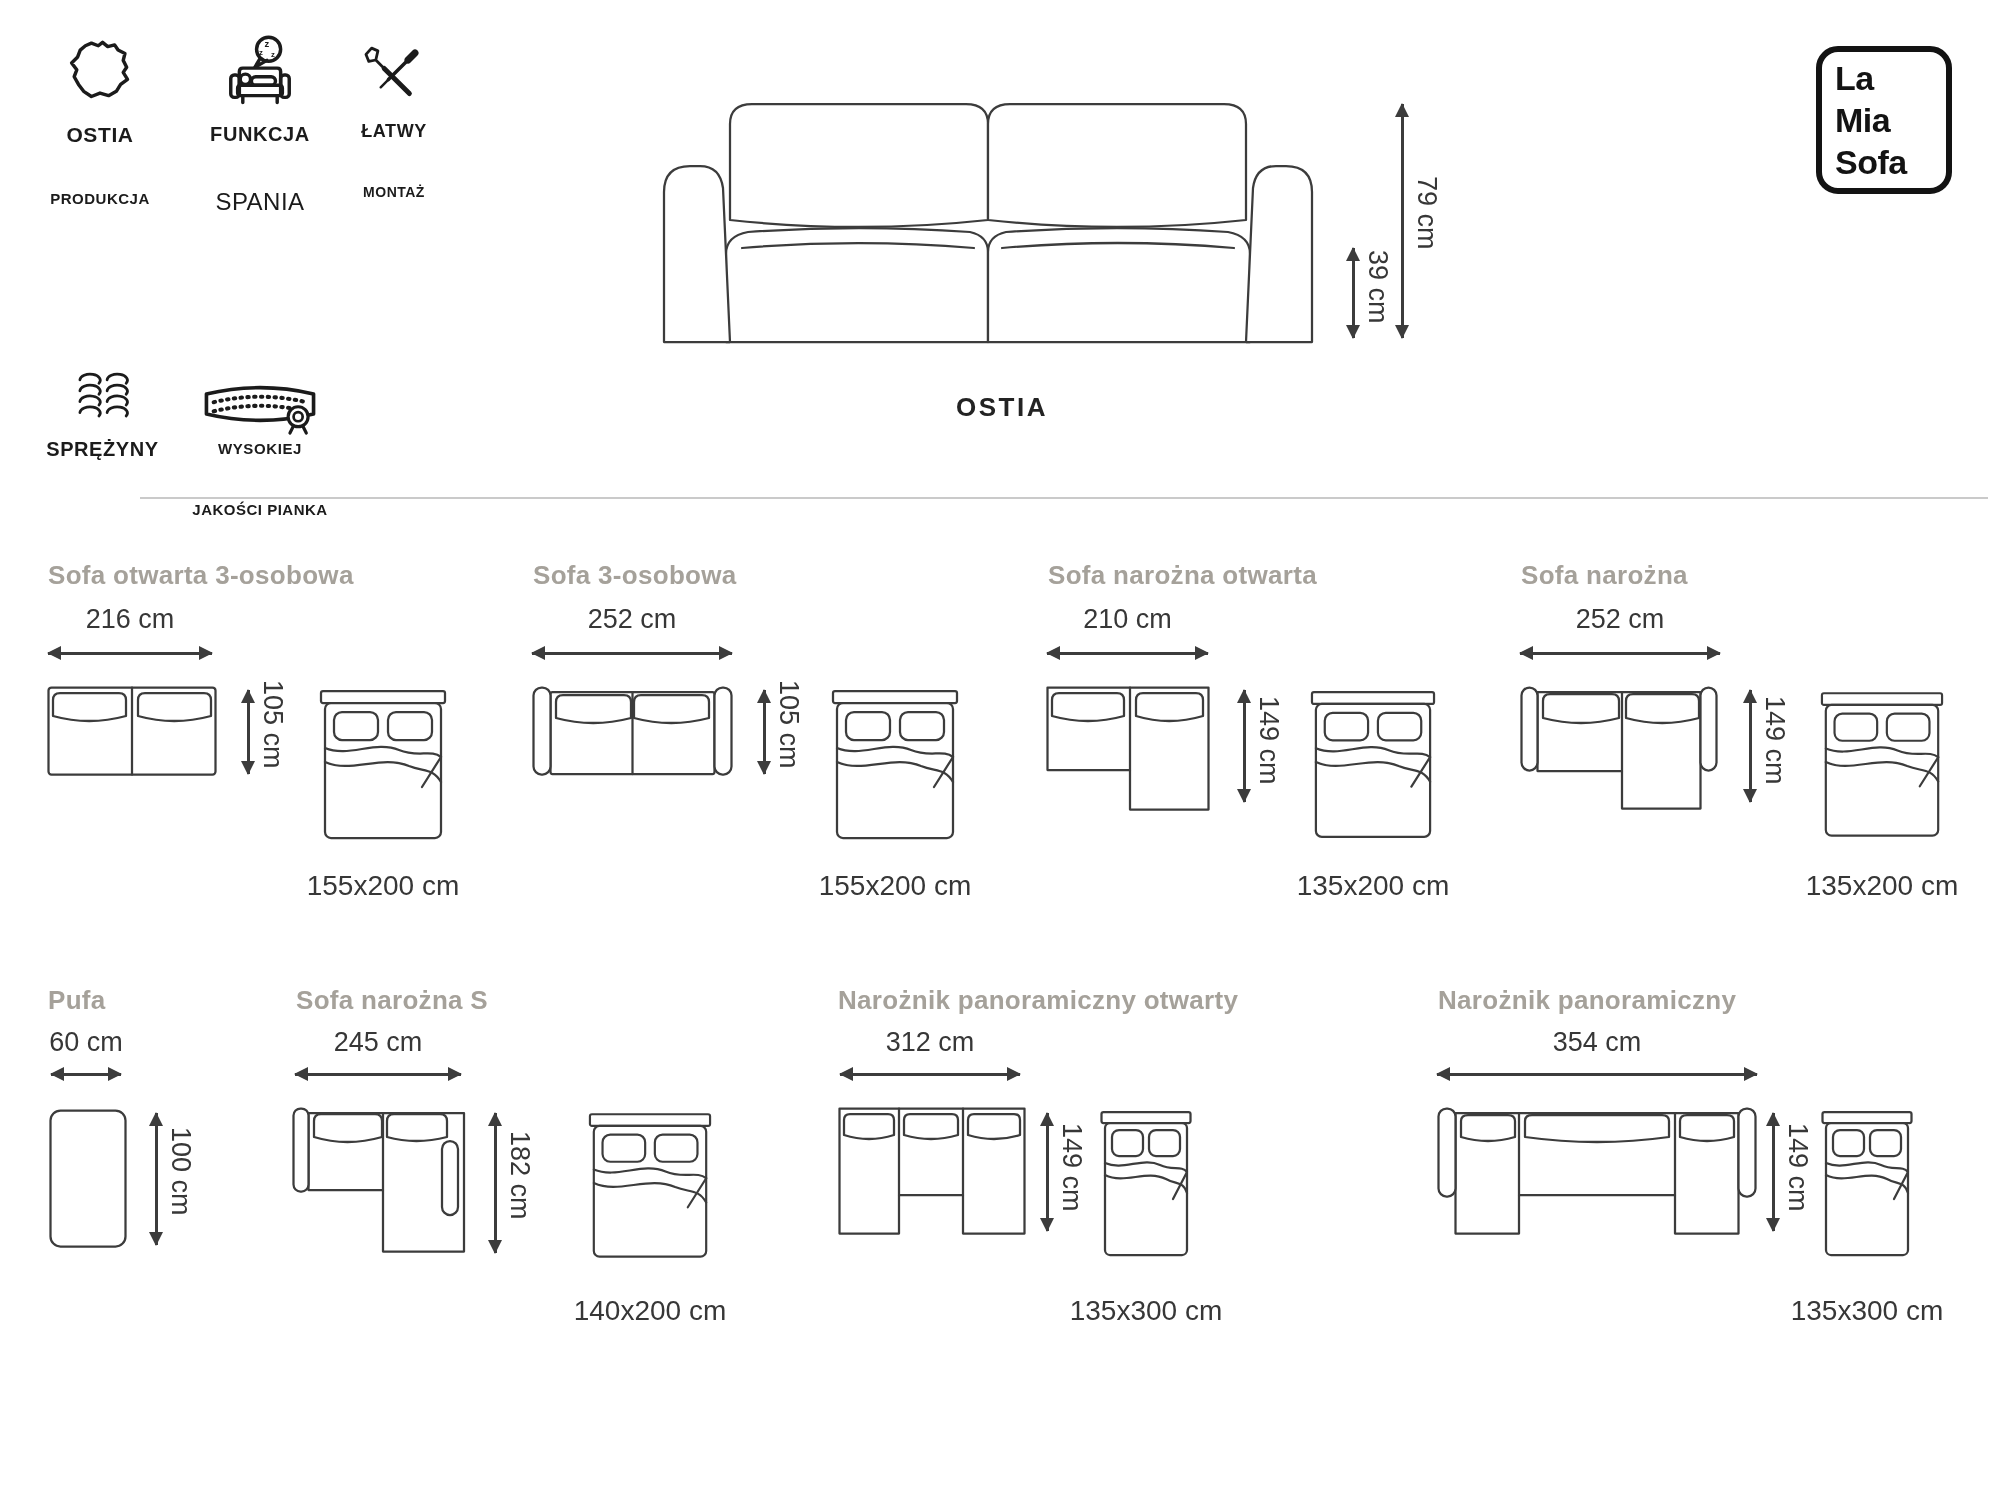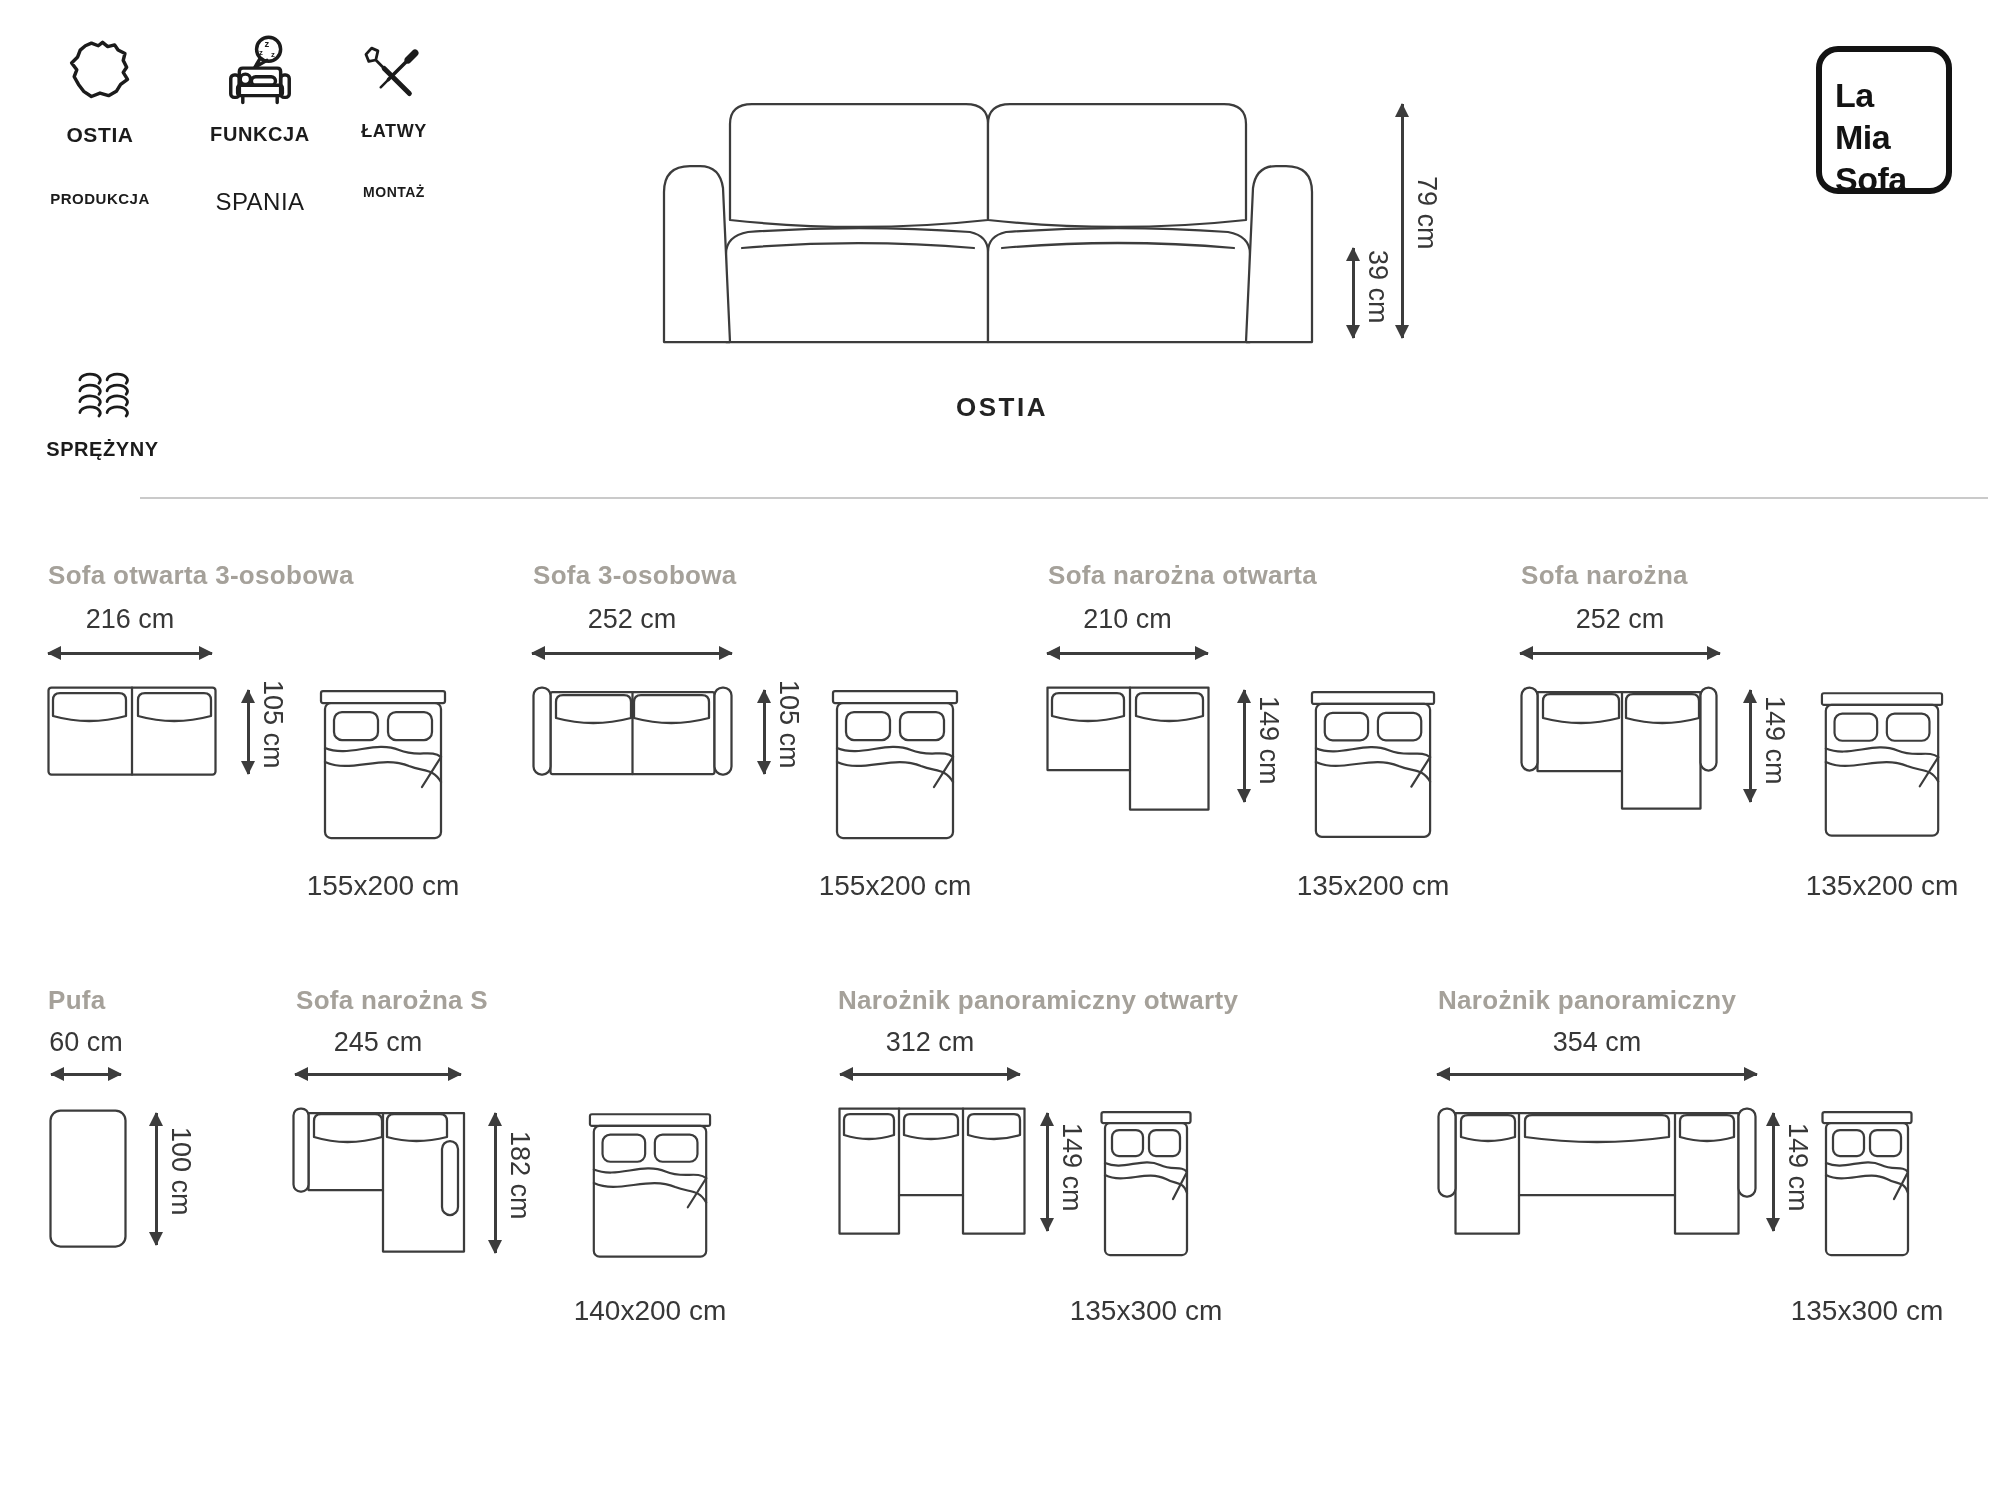--- a/index.html
+++ b/index.html
@@ -40,21 +40,21 @@
   .vtitle{position:absolute;left:8px;top:0;font-size:26px;font-weight:600;color:#a5a19a;
           letter-spacing:.3px;white-space:nowrap;}
   .topview,.bed{position:absolute;}
 
   
   #hero-sofa{position:absolute;left:660px;top:96px;}
   #product-name{position:absolute;left:902px;top:392px;width:200px;text-align:center;
     font-size:26px;font-weight:600;letter-spacing:2.5px;color:#232323;}
   #logo{position:absolute;left:1816px;top:46px;width:136px;height:148px;
     border:6px solid #131313;border-radius:22px;box-sizing:border-box;
-    padding:22px 0 0 13px;background:#fff;}
+    padding:5px 0 0 13px;background:#fff;}
   .logo-line{font-size:34px;font-weight:800;line-height:42px;color:#131313;letter-spacing:-.5px;}
   #divider{position:absolute;left:140px;top:497px;width:1848px;height:2px;background:#cacaca;}
 </style>
 </head>
 <body>
 
 <div id="canvas">
 
   <div class="feature" style="left:35px;top:32px;width:130px">
     <svg class="ficon ic" width="88" height="86" viewBox="0 0 100 100">
@@ -105,20 +105,32 @@
       <path class="nf" d="M16 70 a15 9 0 1 1 28 5"></path>
       <path class="nf" d="M56 22 a15 9 0 1 1 28 5"></path>
       <path class="nf" d="M56 38 a15 9 0 1 1 28 5"></path>
       <path class="nf" d="M56 54 a15 9 0 1 1 28 5"></path>
       <path class="nf" d="M56 70 a15 9 0 1 1 28 5"></path>
     </svg>
     <div class="ftitle" style="font-size:20px">SPRĘŻYNY</div>
     <div class="fsub" style="font-size:15px"></div>
   </div>
 
+  <div class="feature" style="left:185px;top:372px;width:150px">
+    <svg class="ficon ic" width="118" height="64" viewBox="0 0 130 70">
+      <path d="M6 24 Q65 10 124 24 L124 46 Q65 60 6 46 Z"></path>
+      <path class="nf" d="M14 33 Q65 21 116 33" style="stroke-dasharray:1.5 6;stroke-width:4.5"></path>
+      <path class="nf" d="M14 43 Q65 31 116 43" style="stroke-dasharray:1.5 6;stroke-width:4.5"></path>
+      <circle cx="107" cy="49" r="11" style="fill:#fff;stroke-width:3.5"></circle>
+      <circle cx="107" cy="49" r="5" style="fill:#fff;stroke-width:3"></circle>
+      <path class="nf" d="M102 59 L98 67 M112 59 L116 67" style="stroke-width:3.5"></path>
+    </svg>
+    <div class="ftitle" style="font-size:15px">WYSOKIEJ</div>
+    <div class="fsub" style="font-size:15px">JAKOŚCI PIANKA</div>
+  </div>
 
   <svg id="hero-sofa" width="656" height="250" viewBox="0 0 656 250">
     <g class="la">
       <path d="M70 124 V28 Q70 8 92 8 H306 Q328 8 328 28 V124 Q199 138 70 124 Z"></path>
       <path d="M328 124 V28 Q328 8 350 8 H564 Q586 8 586 28 V124 Q457 138 328 124 Z"></path>
       <path d="M66 246 V158 Q66 140 88 136 Q199 128 310 136 Q328 140 328 156 V246 Z"></path>
       <path d="M328 246 V156 Q328 140 346 136 Q457 128 568 136 Q590 140 590 158 V246 Z"></path>
       <path class="nf" d="M82 152 Q199 142 314 152"></path>
       <path class="nf" d="M342 152 Q457 142 574 152"></path>
       <path d="M4 246 V96 Q4 70 30 70 H40 Q60 70 63 92 L70 246 Z"></path>

